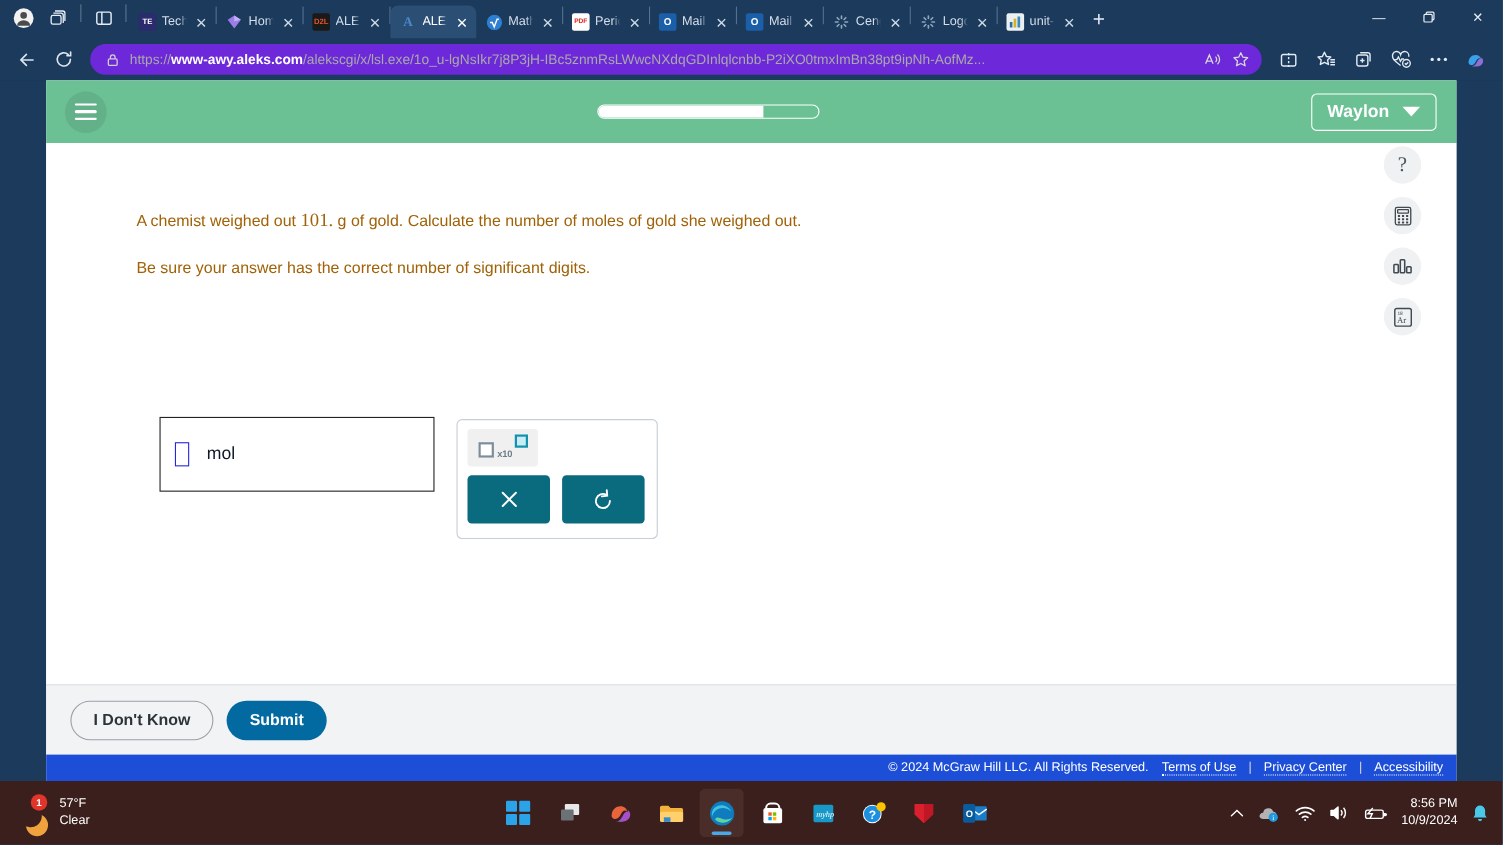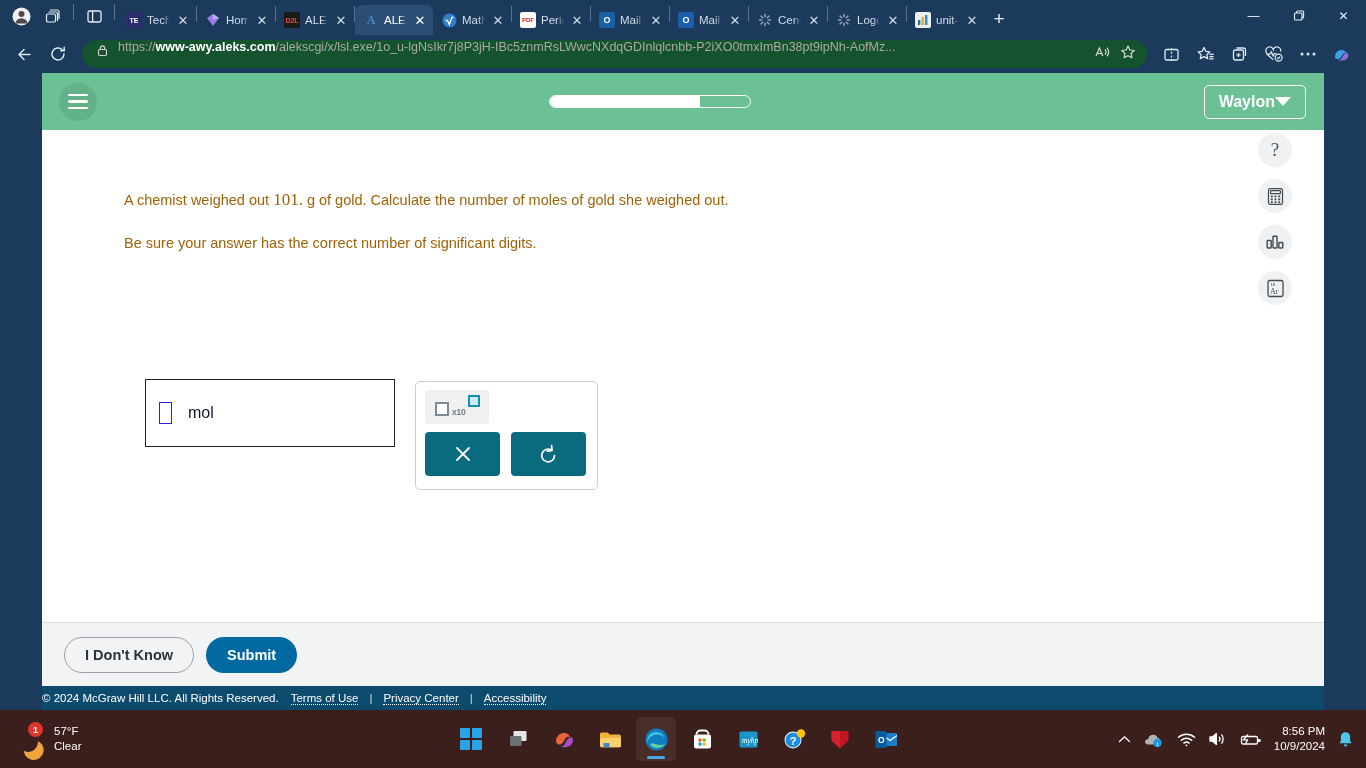--- a/index.html
+++ b/index.html
@@ -63,22 +63,22 @@
 
   .toolbar {
     height: 38px; display: flex; align-items: center; gap: 2px;
     padding: 0 8px; background: #1b3a5c;
   }
   .nav-ic {
     width: 32px; height: 30px; display: flex; align-items: center; justify-content: center;
     color: #dce6f0; border-radius: 4px;
   }
   .omnibox {
-    flex: 1; height: 28px; background: #14532d; border-radius: 14px;
-    display: flex; align-items: flex-start; padding: 0 6px 0 10px; margin: 0 6px;
+    flex: 1; height: 28px; background: #6d28d9; border-radius: 14px;
+    display: flex; align-items: center; padding: 0 6px 0 10px; margin: 0 6px;
     min-width: 0;
   }
   .omnibox .lock { width: 20px; height: 20px; display:flex; align-items:center; justify-content:center; color: #cfcfcf; flex: 0 0 20px; }
   .url {
     flex: 1; font-size: 12.5px; color: #a9a9a9; white-space: nowrap; overflow: hidden;
     padding-left: 6px; text-overflow: ellipsis;
   }
   .url b { color: #ffffff; font-weight: 600; }
   .omni-ic { width: 26px; height: 24px; display:flex; align-items:center; justify-content:center; color: #d8d8d8; flex: 0 0 26px; }
   .tb-right { display: flex; align-items: center; gap: 1px; }
@@ -112,21 +112,21 @@
   .htitles .t1 { font-size: 11.5px; font-weight: bold; letter-spacing: .1px; line-height: 15px; }
   .htitles .t2 { font-size: 14.5px; font-weight: bold; line-height: 18px; }
   .progress-wrap { margin-left: auto; }
   .progress {
     width: 202px; height: 13px; border-radius: 7px; border: 1.5px solid #ffffff;
     background: transparent; overflow: hidden;
   }
   .progress .fill { height: 100%; background: #ffffff; border-radius: 6px 0 0 6px; }
   .userbtn {
     margin-left: auto; border: 1.5px solid #ffffff; border-radius: 5px;
-    padding: 7px 14px; display: flex; align-items: center; 
+    padding: 7px 14px; display: flex; align-items: center; gap: 12px;
     color: #ffffff; font-size: 16px; font-weight: bold;
   }
   .chev { width: 0; height: 0; border-left: 8px solid transparent; border-right: 8px solid transparent; border-top: 9px solid #fff; }
 
   
   .qbody { flex: 1; position: relative; background: #ffffff; }
   .qtext {
     position: absolute; left: 82px; top: 48px; width: 900px;
     font-family: "Liberation Sans", sans-serif; font-size: 14.5px; color: #a16207; line-height: 43px;
   }
@@ -183,22 +183,22 @@
     height: 36px; padding: 0 20px; border: 1.5px solid #9aa0a6; border-radius: 19px;
     background: #f2f3f4; color: #2d3338; font-size: 14.5px; font-weight: bold;
     display: flex; align-items: center;
   }
   .btn-submit {
     height: 36px; padding: 0 21px; border-radius: 19px; background: #0369a1;
     color: #ffffff; font-size: 14.5px; font-weight: bold; display: flex; align-items: center;
   }
 
   .copyright {
-    height: 24px; background: #0c4a6e; display: flex; align-items: center;
-    justify-content: flex-start; padding-right: 12px; gap: 0px; flex: 0 0 24px;
+    height: 24px; background: #1d4ed8; display: flex; align-items: center;
+    justify-content: flex-end; padding-right: 12px; gap: 0px; flex: 0 0 24px;
     font-size: 11.5px; color: #ffffff;
   }
   .copyright .cp { margin-right: 12px; }
   .copyright a { color: #ffffff; text-decoration: none; border-bottom: 1px dotted #ffffff; }
   .copyright .sep { margin: 0 11px; color: #d8dade; }
 
   
   .taskbar {
     position: absolute; left: 0; top: 710px; width: 1366px; height: 58px;
     background: #3a1f1c; display: flex; align-items: center;

